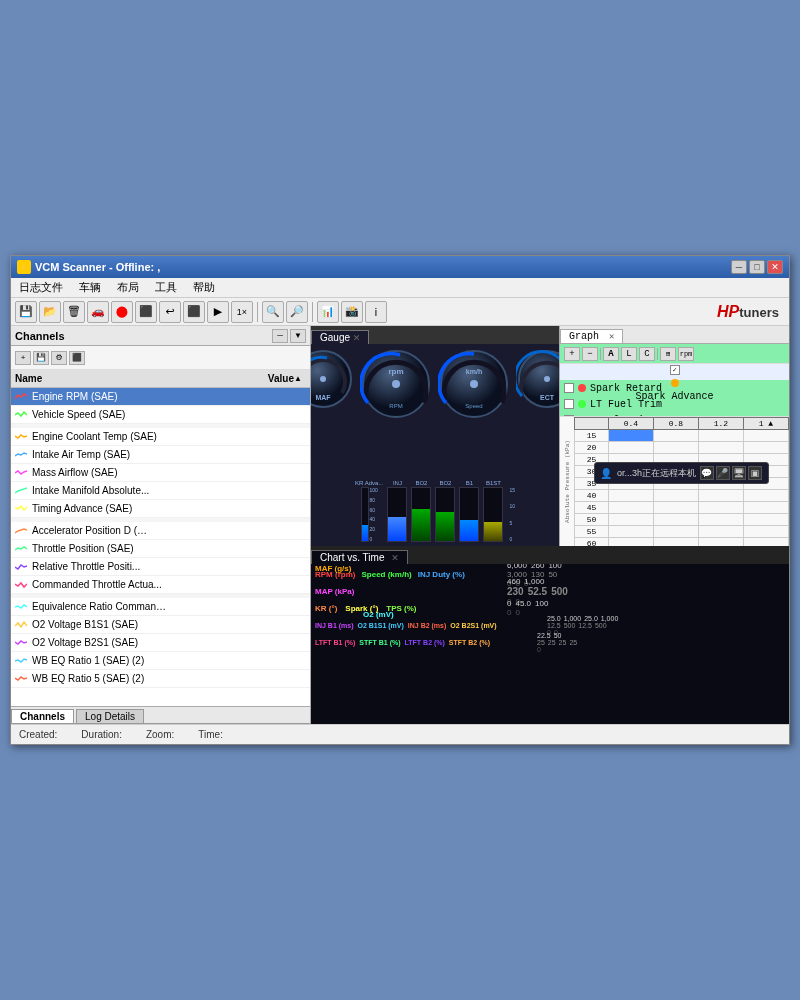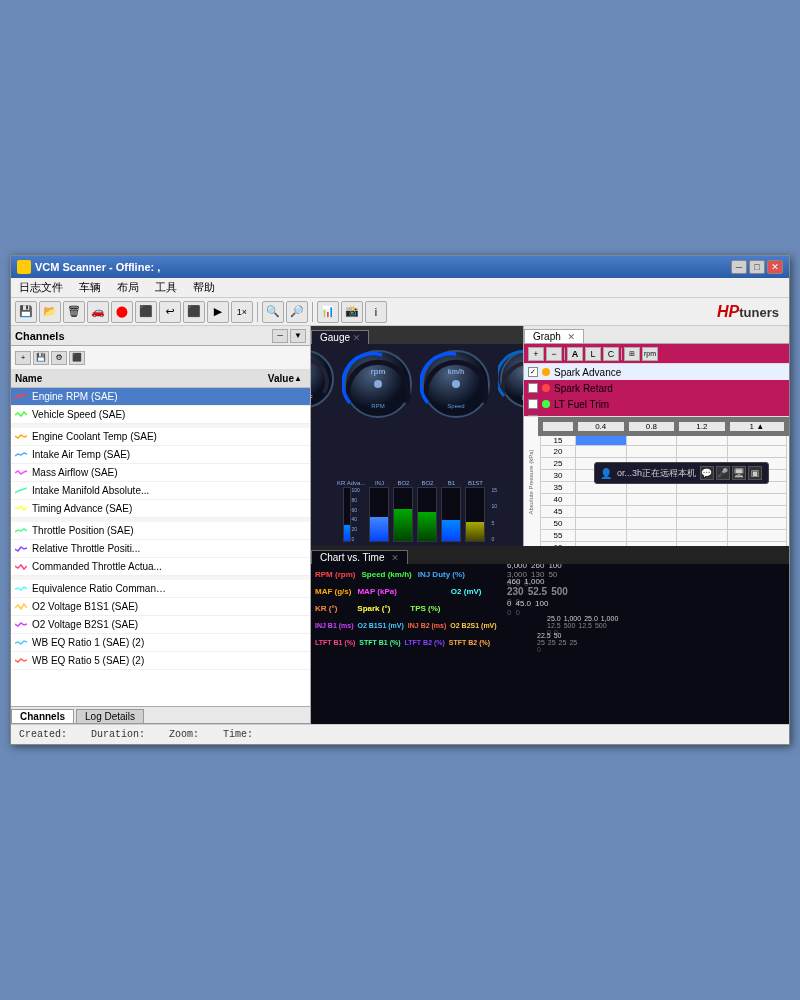--- a/index.html
+++ b/index.html
@@ -269,26 +269,27 @@
       flex-direction: column;
       padding: 4px;
     }
     .gauges-row {
       display: flex;
       gap: 6px;
       justify-content: center;
       margin-bottom: 4px;
     }
     .graph-panel {
-      width: 266px;
-      background: #be185d;
+      width: 230px;
+      background: #86efac;
       border-left: 1px solid #aaa;
       display: flex;
       flex-direction: column;
       flex-shrink: 0;
+      font-family: Liberation Mono, monospace;
     }
     .graph-tab-bar {
       display: flex;
       background: #e8e8e8;
       height: 18px;
       align-items: flex-end;
       border-bottom: 1px solid #aaa;
     }
     .graph-tab {
       padding: 1px 8px;
@@ -327,21 +328,21 @@
       flex: 1;
       overflow-y: auto;
     }
     .graph-channel-item {
       display: flex;
       align-items: center;
       padding: 1px 4px;
       height: 16px;
       gap: 4px;
     }
-    .graph-channel-item.active-item { background: #e8f0ff; }
+    .graph-channel-item.active-item { background: #e8f0ff; flex-direction: column; }
     .graph-ch-checkbox {
       width: 10px;
       height: 10px;
       border: 1px solid #888;
       background: white;
       display: flex;
       align-items: center;
       justify-content: center;
       font-size: 7px;
     }
@@ -397,21 +398,20 @@
       height: 20px;
       background: #f0f0f0;
       border-top: 1px solid #ccc;
       display: flex;
       align-items: center;
       padding: 0 8px;
       gap: 20px;
       font-size: 10px;
       color: #333;
       flex-shrink: 0;
-      font-family: Liberation Mono, monospace;
     }
     .status-item { display: flex; gap: 4px; }
     .taskbar-notification {
       position: absolute;
       bottom: 260px;
       right: 20px;
       background: #1a1a2e;
       border: 1px solid #444;
       color: #ccc;
       font-size: 9px;
@@ -433,21 +433,21 @@
       border-collapse: collapse;
       width: 100%;
     }
     .graph-table td {
       border: 1px solid #ccc;
       padding: 0 2px;
       height: 12px;
       text-align: center;
     }
     .graph-table th {
-      border: 5px solid #737373;
+      border: 1px solid #737373;
       padding: 0 2px;
       height: 12px;
       background: #e8e8e8;
       font-weight: normal;
     }
     .highlighted-cell {
       background: #4488ff;
       color: white;
     }
   </style>
@@ -575,20 +575,28 @@
               <svg width="12" height="8" viewBox="0 0 12 8">
                   <polyline points="0,2 3,4 6,1 9,5 12,2" fill="none" stroke="#ffff44" stroke-width="1.5"></polyline>
                 </svg>
             </div>
             <span class="channel-name">Timing Advance (SAE)</span>
           </div>
           <div class="channel-separator"></div>
           <div class="channel-item">
             <div class="channel-icon">
               <svg width="12" height="8" viewBox="0 0 12 8">
+                  <polyline points="0,6 3,4 6,3 9,2 12,3" fill="none" stroke="#ff8844" stroke-width="1.5"></polyline>
+                </svg>
+            </div>
+            <span class="channel-name">Accelerator Position D (…</span>
+          </div>
+          <div class="channel-item">
+            <div class="channel-icon">
+              <svg width="12" height="8" viewBox="0 0 12 8">
                   <polyline points="0,5 3,3 6,4 9,2 12,4" fill="none" stroke="#44ff88" stroke-width="1.5"></polyline>
                 </svg>
             </div>
             <span class="channel-name">Throttle Position (SAE)</span>
           </div>
           <div class="channel-item">
             <div class="channel-icon">
               <svg width="12" height="8" viewBox="0 0 12 8">
                   <polyline points="0,4 3,6 6,2 9,4 12,3" fill="none" stroke="#8844ff" stroke-width="1.5"></polyline>
                 </svg>
@@ -971,21 +979,21 @@
                   </div>
                   <div style="display:flex;gap:4px;font-size:8px;color:#555;">
                     <span>0</span>
                     <span>0</span>
                     <span>0</span>
                   </div>
                 </div>
               </div>
 
               <div class="chart-row">
-                <div style="display:flex;gap:6px;width:190px;flex-shrink:0;">
+                <div style="display:flex;gap:14px;width:190px;flex-shrink:0;flex-direction:column;">
                   <span style="font-size:8px;color:#ffaa00;font-weight:bold;">MAF (g/s)</span>
                   <span style="font-size:8px;color:#ff44ff;font-weight:bold;">MAP (kPa)</span>
                   <span style="font-size:8px;color:#44ffff;font-weight:bold;margin-left:48px;">O2 (mV)</span>
                 </div>
                 <div style="flex:1;display:flex;flex-direction:column;justify-content:center;">
                   <div style="display:flex;gap:4px;font-size:8px;color:#ccc;">
                     <span>460</span>
                     <span>1,000</span>
                   </div>
                   <div style="display:flex;gap:4px;font-size:10px;color:#888;font-weight:bold;">
@@ -994,21 +1002,21 @@
                     <span>500</span>
                   </div>
                   <div style="display:flex;gap:4px;font-size:8px;color:#555;">
                     <span>0</span>
                     <span>0</span>
                   </div>
                 </div>
               </div>
 
               <div class="chart-row">
-                <div style="display:flex;gap:20px;width:190px;flex-shrink:0;align-items:flex-end;">
+                <div style="display:flex;gap:8px;width:190px;flex-shrink:0;align-items:flex-end;">
                   <span style="font-size:8px;color:#ff8844;font-weight:bold;">KR (°)</span>
                   <span style="font-size:8px;color:#ffff44;font-weight:bold;">Spark (°)</span>
                   <span style="font-size:8px;color:#88ff44;font-weight:bold;">TPS (%)</span>
                 </div>
                 <div style="flex:1;display:flex;flex-direction:column;justify-content:center;">
                   <div style="display:flex;gap:4px;font-size:8px;color:#ccc;">
                     <span>0</span>
                     <span>45.0</span>
                     <span>100</span>
                   </div>

